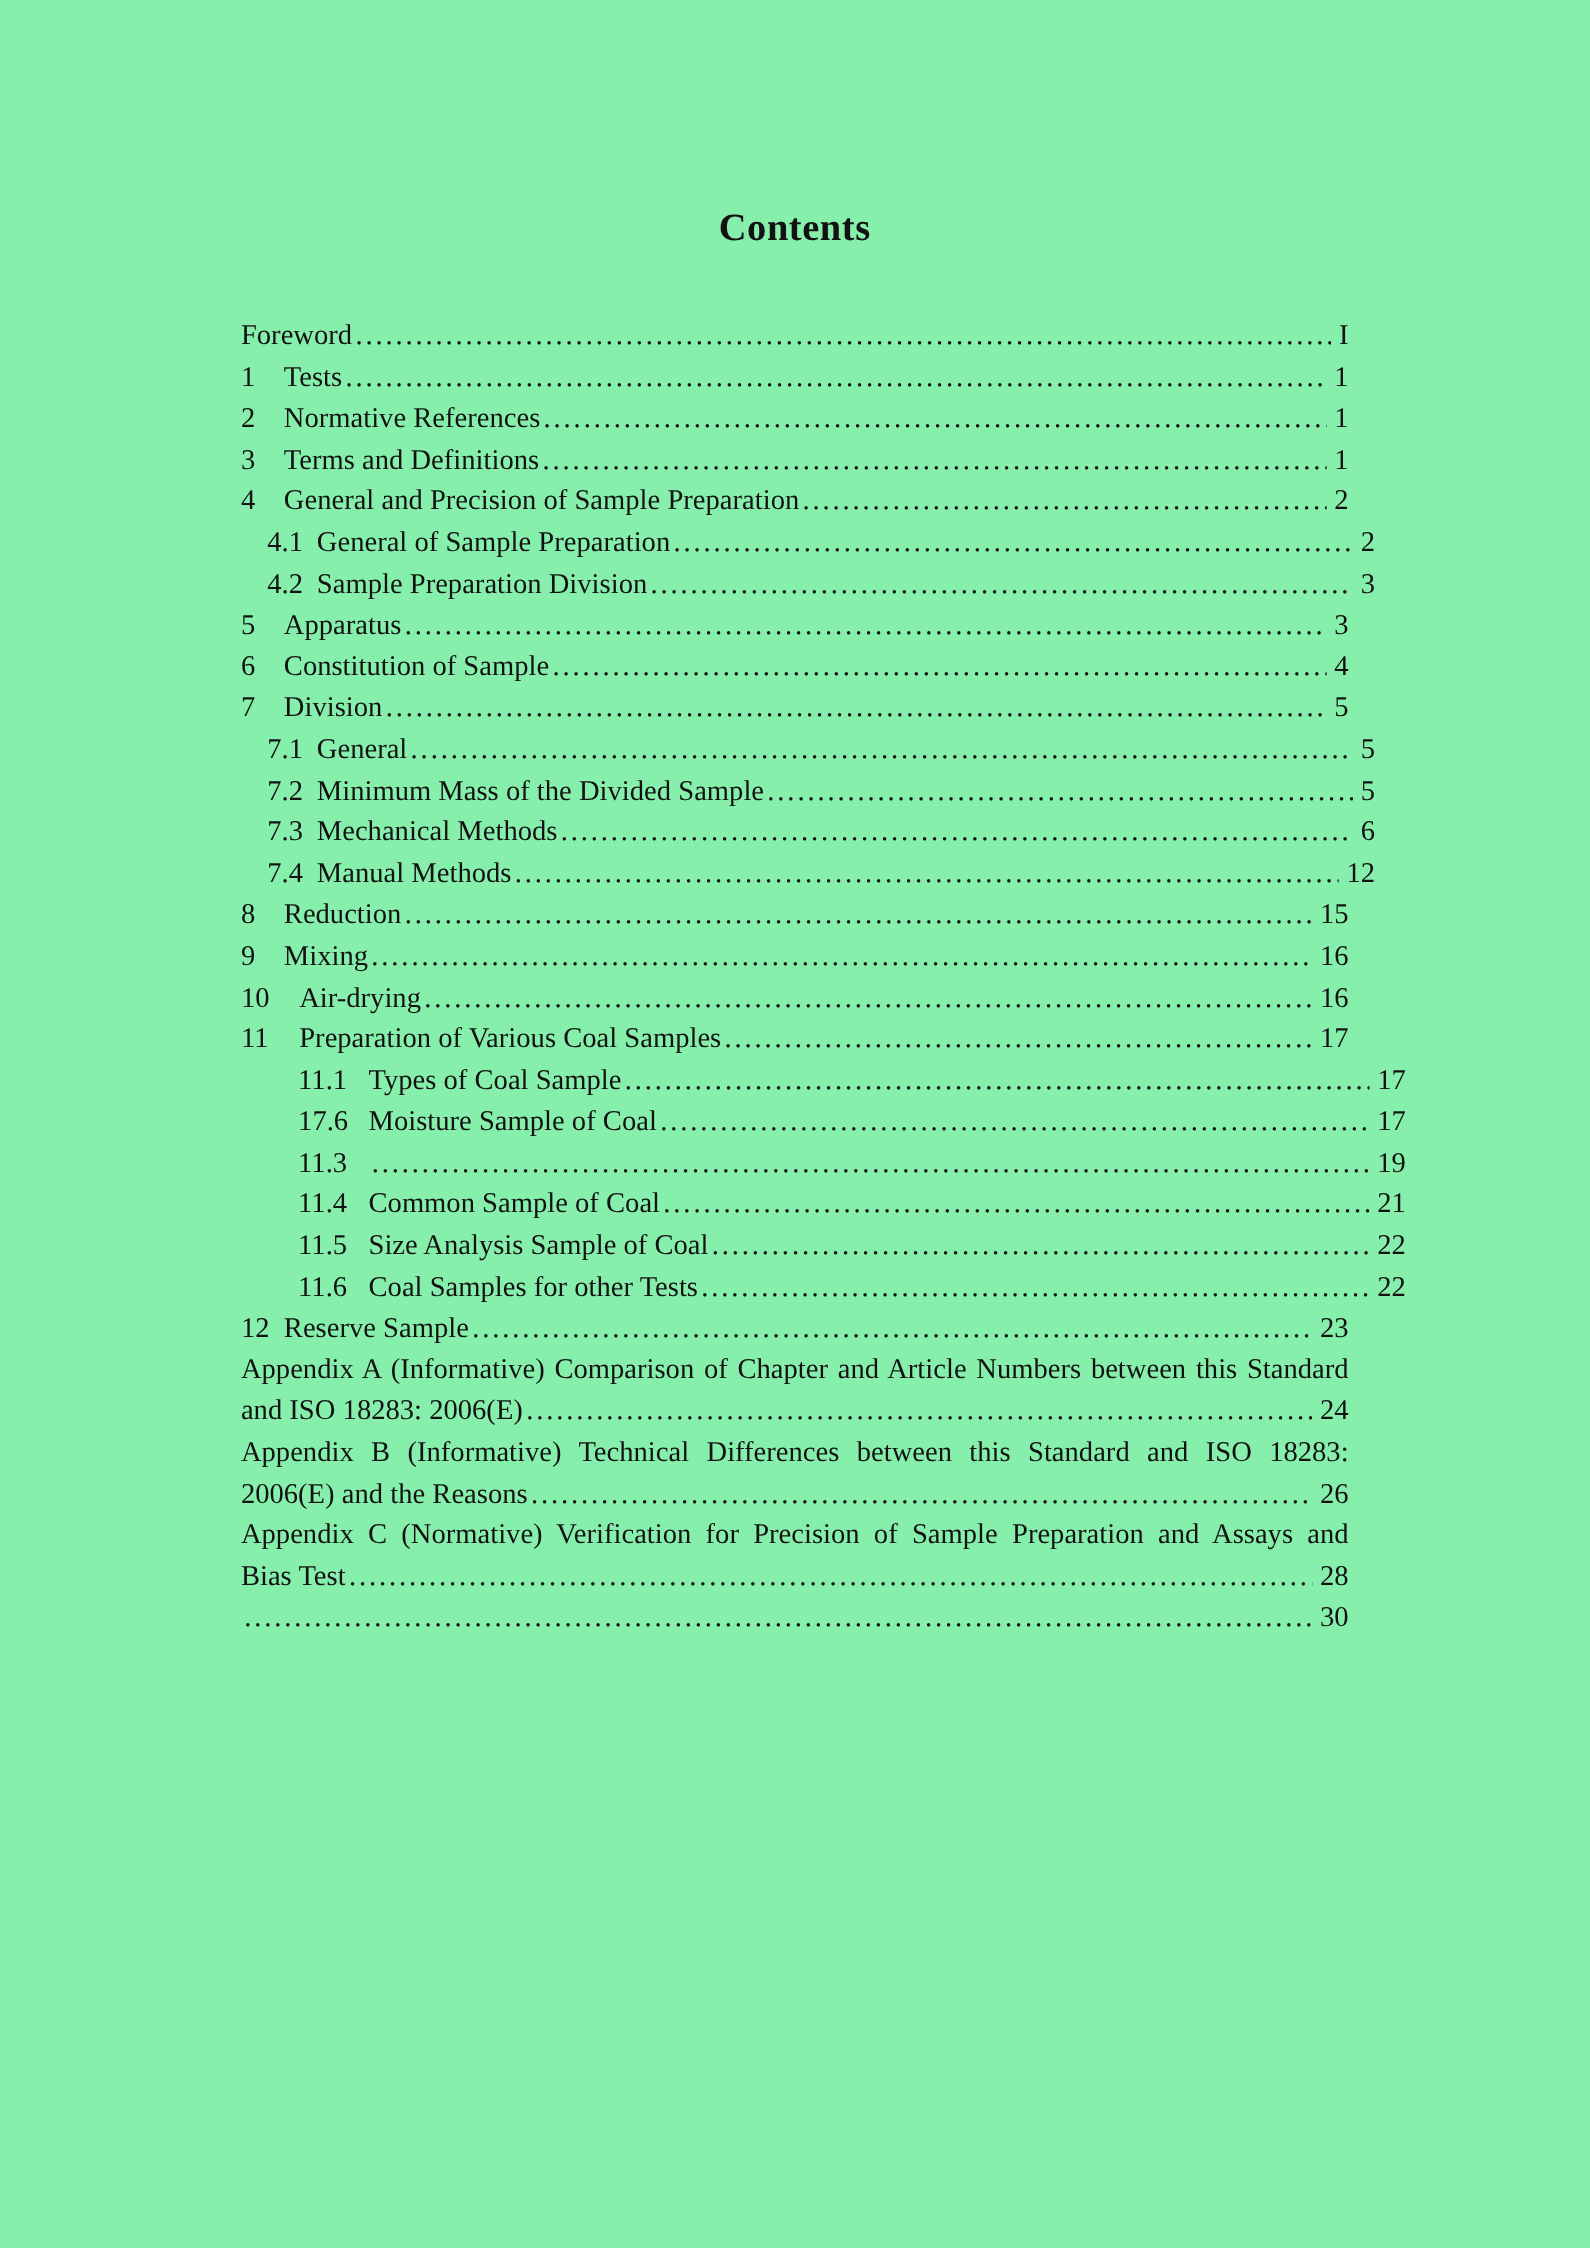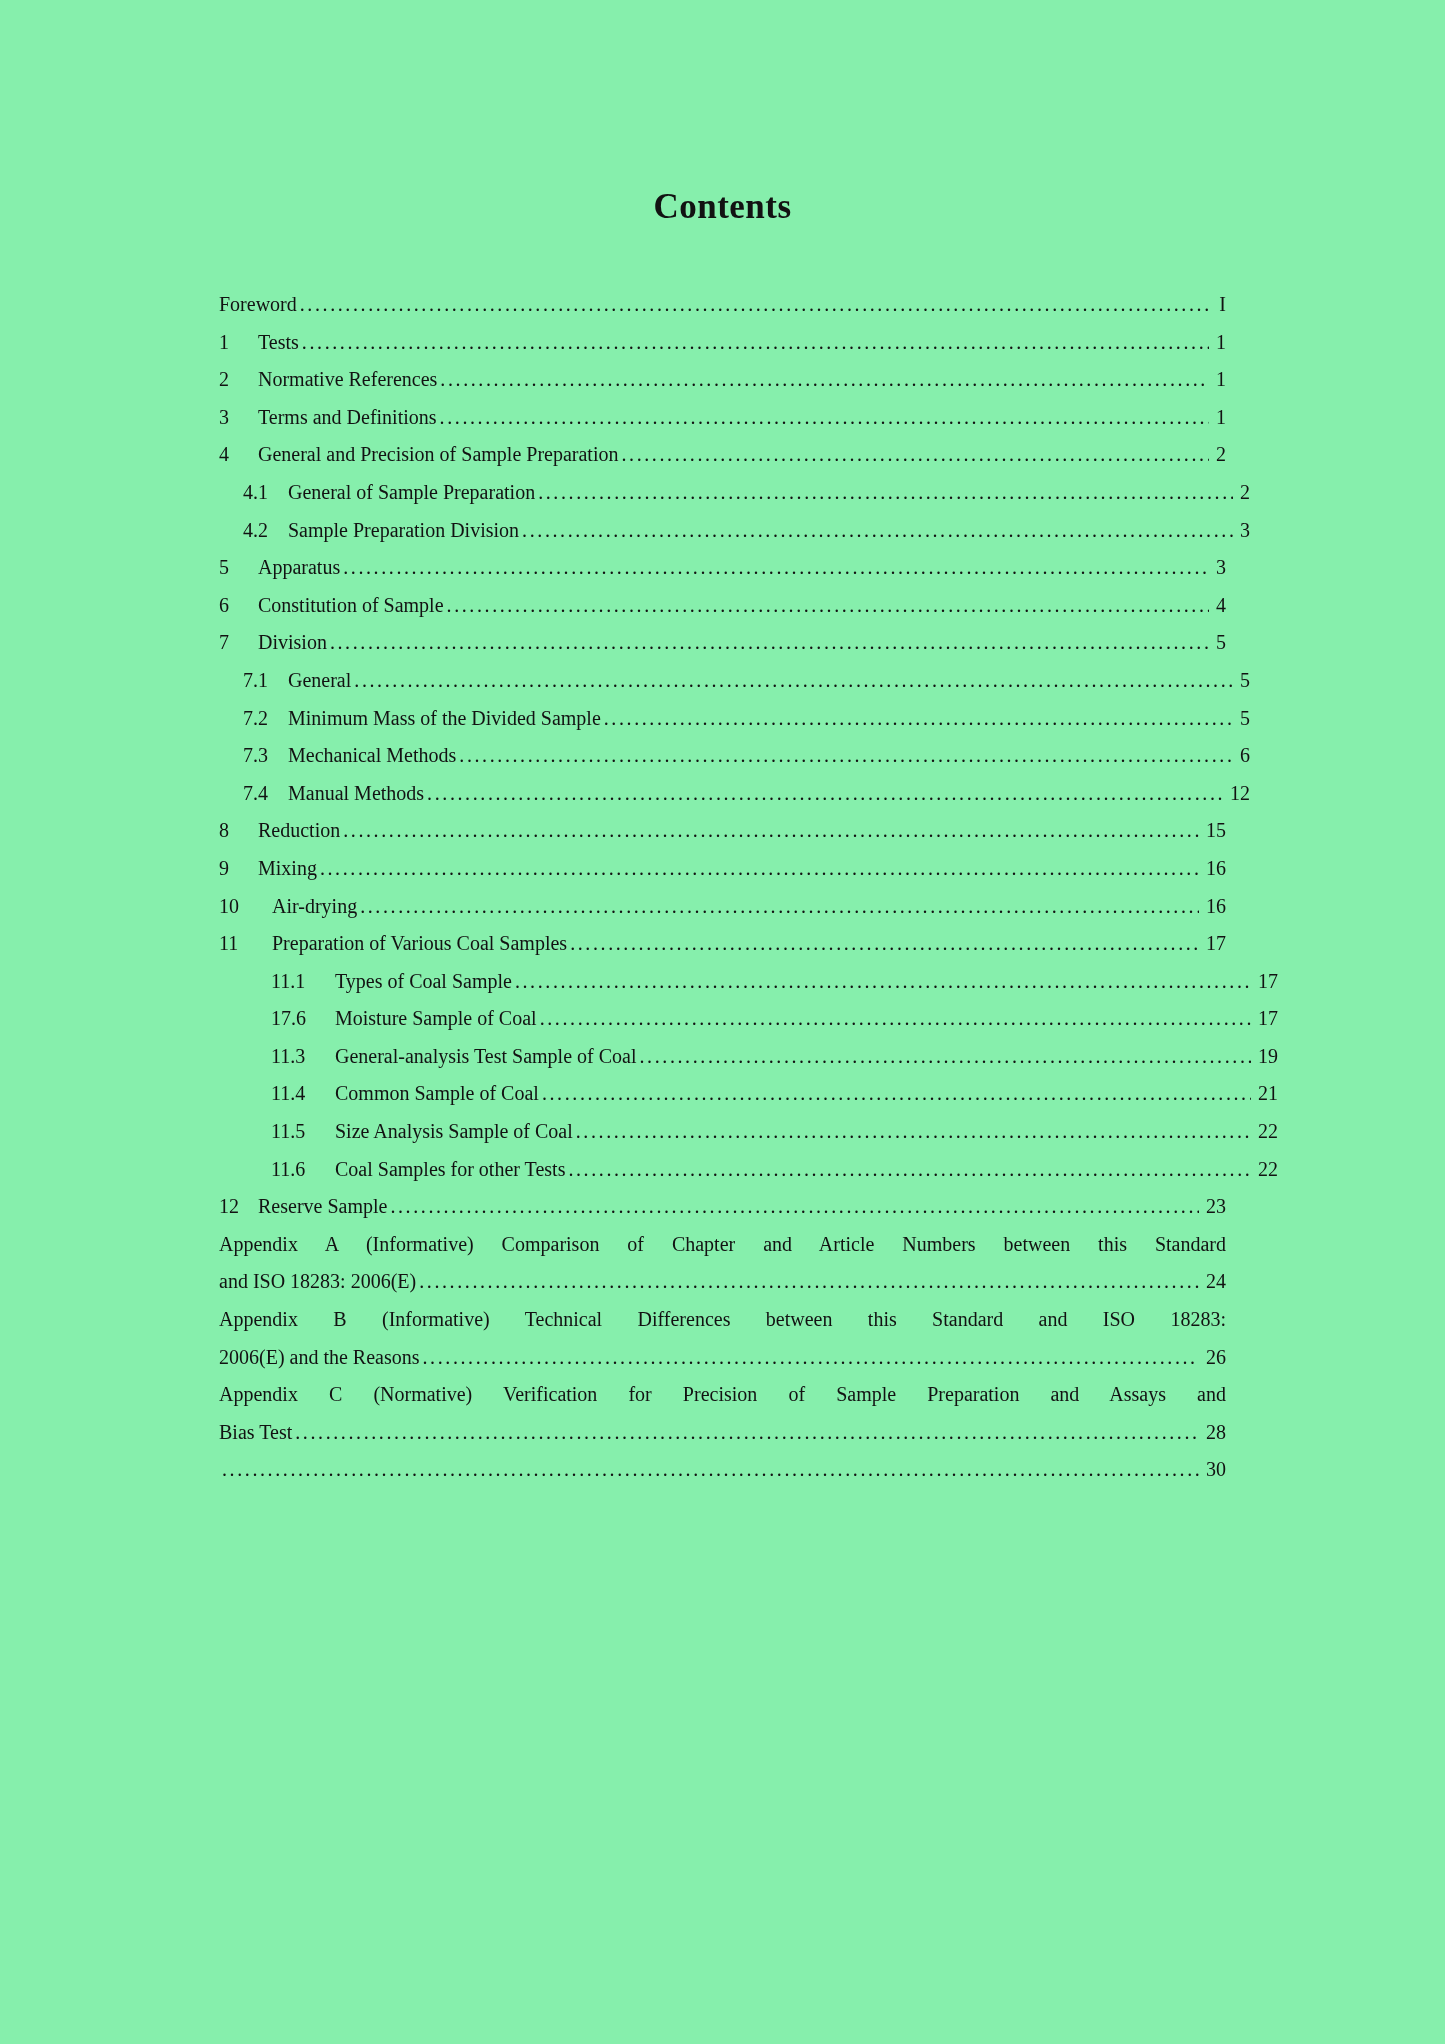--- a/index.html
+++ b/index.html
@@ -9,21 +9,21 @@
     font-family:"Liberation Serif","DejaVu Serif",serif;
     overflow:hidden;
   }
   .page{position:absolute;inset:0;background:#86efac;}
   .content{position:absolute;left:219px;top:0;width:1007px;}
   .doc-title{
     margin:184px 0 0 0;
     font-size:35px;line-height:46px;font-weight:bold;
     text-align:center;letter-spacing:0.5px;
   }
-  .toc{margin-top:56px;font-size:20px;line-height:37.6px;}
+  .toc{margin-top:56px;font-size:26px;line-height:37.6px;}
   .entry{width:100%;}
   .row{display:flex;align-items:baseline;width:100%;}
   .num{flex:0 0 auto;}
   .lvl-ch  .num{width:39px;}
   .lvl-chw .num{width:53px;}
   .lvl-sub {padding-left:24px;}
   .lvl-sub .num{width:45px;}
   .lvl-subw{padding-left:52px;}
   .lvl-subw .num{width:64px;}
   .t{flex:0 0 auto;white-space:pre;}
@@ -197,21 +197,20 @@
           <div class="row lvl-subw">
             <span class="num">17.6</span>
             <span class="t">Moisture Sample of Coal</span>
             <span class="leader"></span>
             <span class="pg">17</span>
           </div>
         </div>
         <div class="entry">
           <div class="row lvl-subw">
             <span class="num">11.3</span>
-            <span class="t">General-analysis Test Sample of Coal</span>
             <span class="leader"></span>
             <span class="pg">19</span>
           </div>
         </div>
         <div class="entry">
           <div class="row lvl-subw">
             <span class="num">11.4</span>
             <span class="t">Common Sample of Coal</span>
             <span class="leader"></span>
             <span class="pg">21</span>

